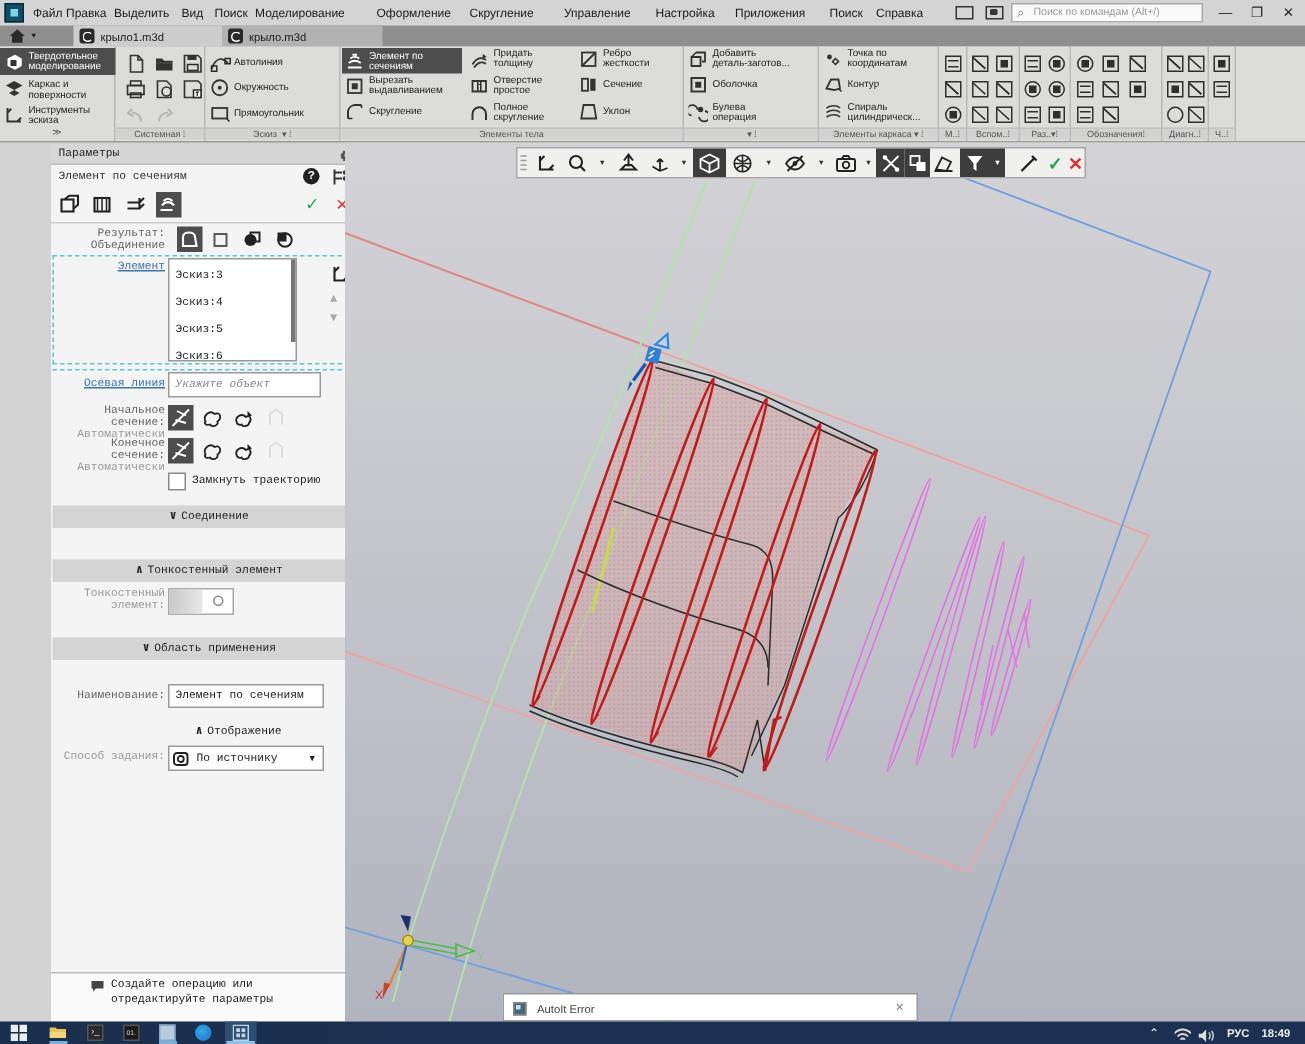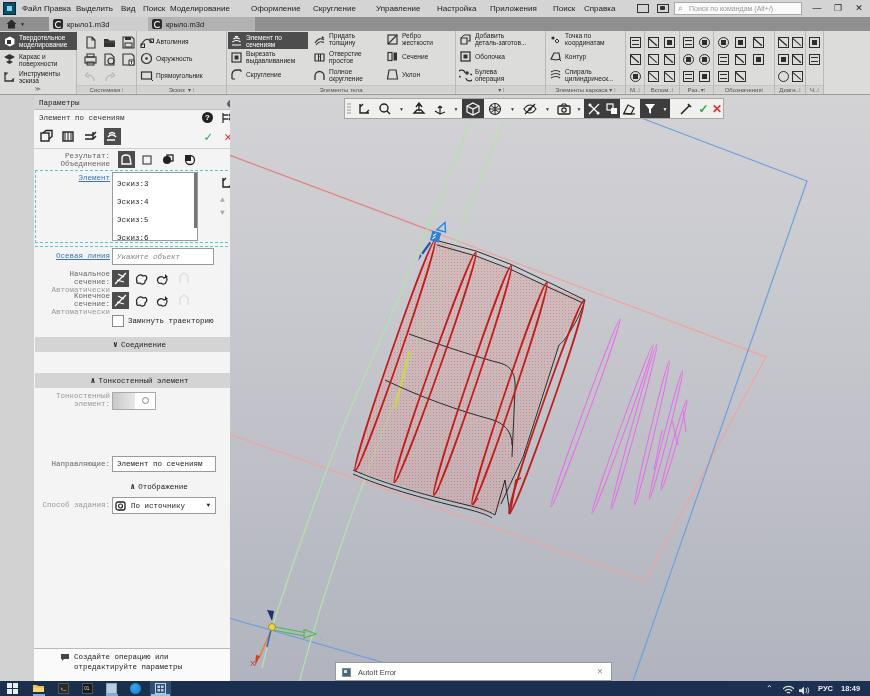--- a/index.html
+++ b/index.html
@@ -470,21 +470,22 @@
     <div style="position:absolute;left:78px;top:219px;width:12px;height:12px;background:#fff;border:1px solid #888"></div>
     <div style="position:absolute;left:94px;top:221px;color:#222">Замкнуть траекторию</div>
 
     <div class="shead" style="top:241px"><span class="chev">∨</span>Соединение</div>
     <div class="shead" style="top:277px"><span class="chev">∧</span>Тонкостенный элемент</div>
     <div class="lbl" style="left:0;top:296px;width:76px;color:#999">Тонкостенный<br>элемент:</div>
     <div style="position:absolute;left:78px;top:296px;width:44px;height:18px;border:1px solid #aaa;background:#fff">
       <div style="position:absolute;left:0;top:0;width:22px;height:16px;background:linear-gradient(90deg,#c8c8c8,#e8e8e8)"></div>
       <div style="position:absolute;right:6px;top:4px;width:7px;height:7px;border:1.5px solid #888;border-radius:50%"></div>
     </div>
-    <div class="lbl" style="left:0;top:364px;width:76px">Направляющие:</div>
+    <div class="shead" style="top:329px"><span class="chev">∨</span>Область применения</div>
+    <div class="lbl" style="left:0;top:364px;width:76px">Наименование:</div>
     <div class="inp" style="left:78px;top:360px;width:104px;height:16px;line-height:15px;padding-left:4px">Элемент по сечениям</div>
     <div style="position:absolute;left:0;top:386px;width:250px;text-align:center;color:#222"><span class="chev">∧</span>Отображение</div>
     <div class="lbl" style="left:0;top:405px;width:76px;color:#999">Способ задания:</div>
     <div class="inp" style="left:78px;top:401px;width:104px;height:17px;line-height:16px;padding-left:18px">По источнику
       <svg style="position:absolute;left:2px;top:2px" width="12" height="12" viewBox="0 0 12 12">
           <rect x="1" y="2" width="9" height="8" rx="2" fill="none" stroke="#222" stroke-width="1.3"></rect>
           <circle cx="5.5" cy="6" r="2" fill="none" stroke="#222" stroke-width="1.2"></circle>
         </svg>
       <span style="position:absolute;right:5px;top:0px;font-size:6px;color:#222">▼</span>
     </div>

